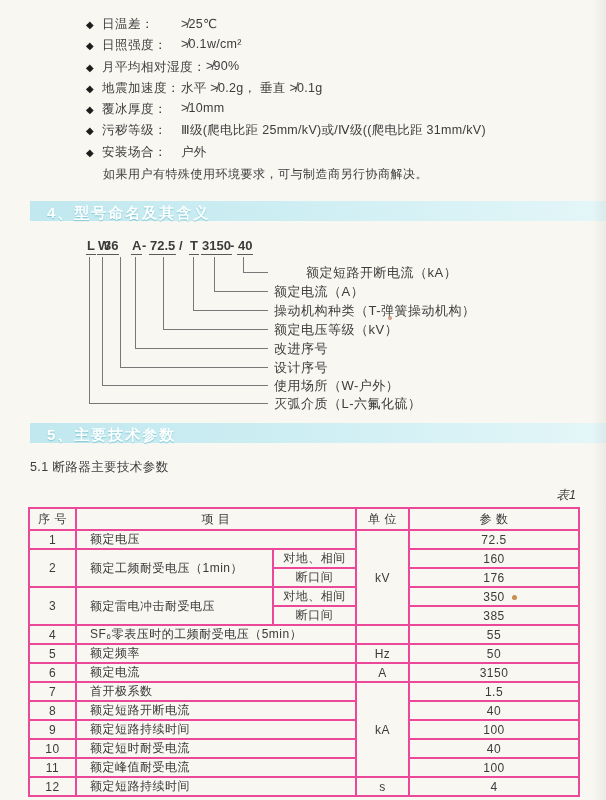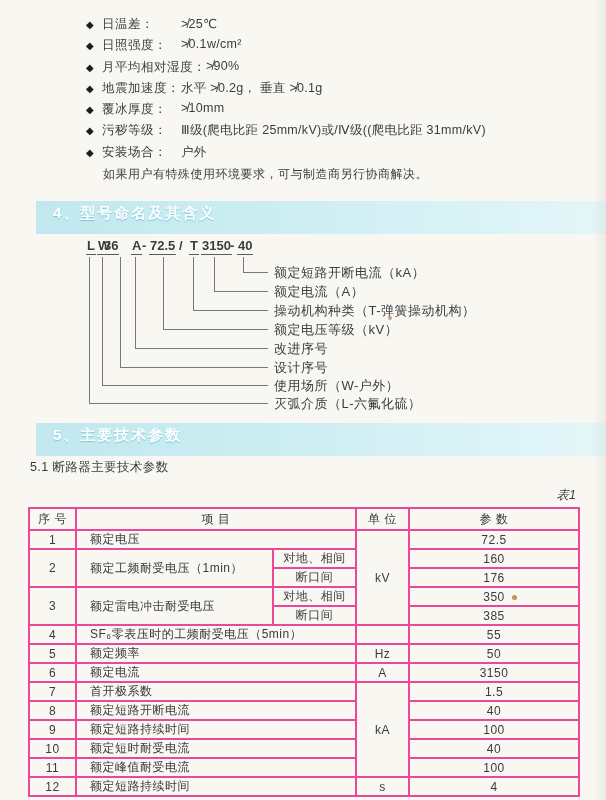--- a/index.html
+++ b/index.html
@@ -18,21 +18,21 @@
   
   .env-list{position:absolute;left:86px;top:16px;}
   .env-item{display:flex;align-items:flex-start;height:21.3px;font-size:12.5px;white-space:nowrap;}
   .env-diamond{width:16px;font-size:10px;line-height:18px;color:#1d1d1d;flex:0 0 16px;}
   .env-label{min-width:79px;letter-spacing:.5px;}
   .env-value{letter-spacing:.3px;}
   .env-note{position:absolute;left:103px;top:166px;font-size:12px;letter-spacing:.5px;white-space:nowrap;}
 
   
   .band{
-    position:absolute;left:36px;right:0;height:33px;
+    position:absolute;left:30px;right:0;height:20px;
     background:linear-gradient(90deg,#c0e8ee 0%,#cdeef3 45%,#e4f6f8 100%);
   }
   .band-title{
     color:#ffffff;font-weight:bold;font-size:15px;letter-spacing:2px;
     line-height:23px;padding-left:17px;
     text-shadow:0 1px 1px rgba(120,195,210,.9);
     white-space:nowrap;
   }
   .band-4{top:201px;}
   .band-5{top:423px;}
@@ -146,21 +146,21 @@
   <div class="dg-h" style="left:163px;top:329px;width:105px;"></div>
   <div class="dg-v" style="left:135px;top:257px;height:91px;"></div>
   <div class="dg-h" style="left:135px;top:348px;width:133px;"></div>
   <div class="dg-v" style="left:120px;top:257px;height:110px;"></div>
   <div class="dg-h" style="left:120px;top:367px;width:148px;"></div>
   <div class="dg-v" style="left:102px;top:257px;height:128px;"></div>
   <div class="dg-h" style="left:102px;top:385px;width:166px;"></div>
   <div class="dg-v" style="left:89px;top:257px;height:146px;"></div>
   <div class="dg-h" style="left:89px;top:403px;width:179px;"></div>
 
-  <div class="dg-label" style="top:265px;">额定短路开断电流（kA）</div>
+  <div class="dg-label" style="top:265px;margin-left:32px;">额定短路开断电流（kA）</div>
   <div class="dg-label" style="top:284px;">额定电流（A）</div>
   <div class="dg-label" style="top:303px;">操动机构种类（T-弹簧操动机构）</div>
   <div class="dg-label" style="top:322px;">额定电压等级（kV）</div>
   <div class="dg-label" style="top:341px;">改进序号</div>
   <div class="dg-label" style="top:360px;">设计序号</div>
   <div class="dg-label" style="top:378px;">使用场所（W-户外）</div>
   <div class="dg-label" style="top:396px;">灭弧介质（L-六氟化硫）</div>
 
   <div class="band band-5">
     <div class="band-title">5、主要技术参数</div>

